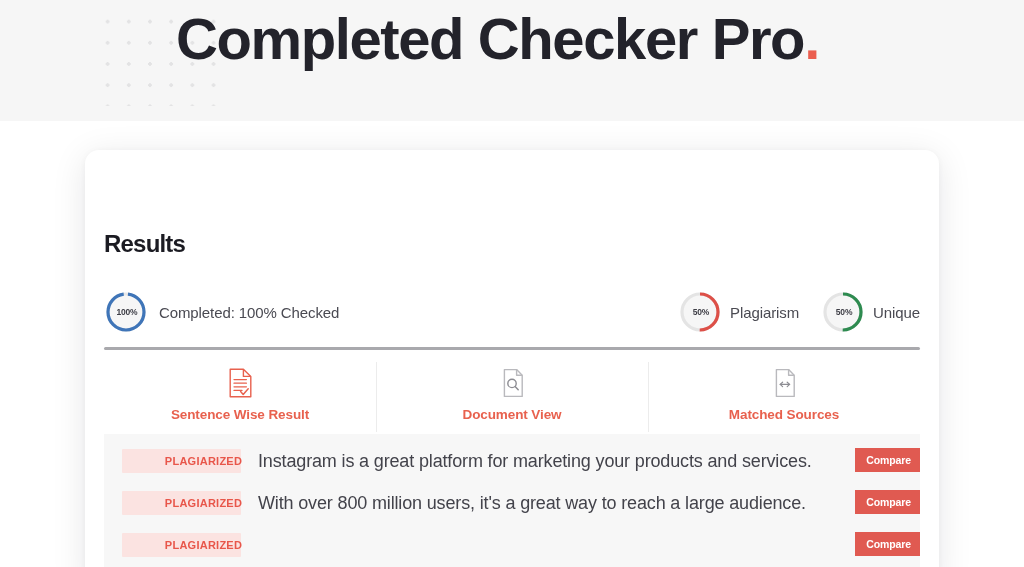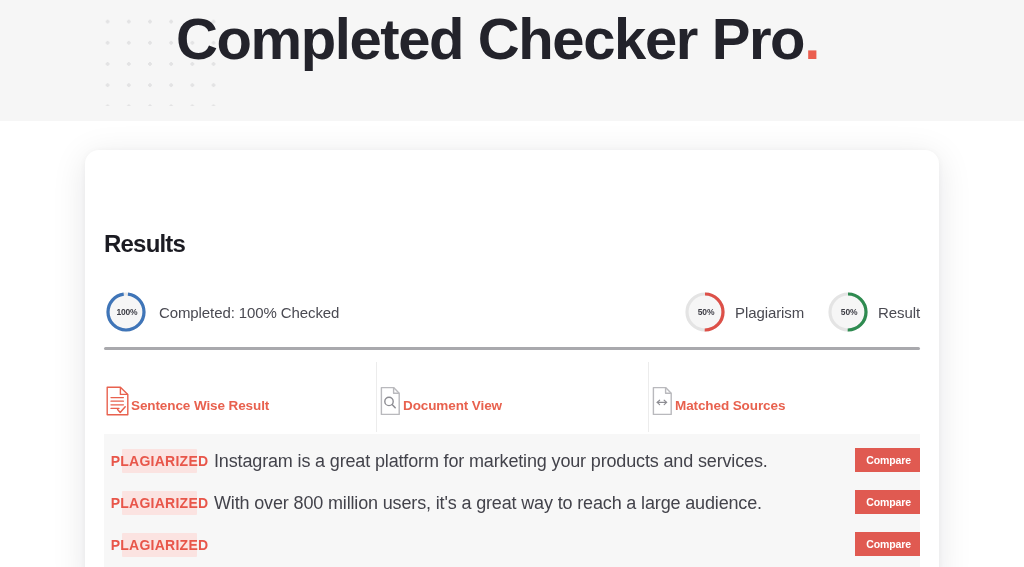--- a/index.html
+++ b/index.html
@@ -154,21 +154,21 @@
     left: 19px;
     top: 210px;
     width: 816px;
     height: 74px;
     display: flex;
   }
   .tab {
     flex: 1 1 0;
     position: relative;
     display: flex;
-    flex-direction: row;
+    flex-direction: column;
     align-items: center;
     justify-content: flex-start;
     padding-top: 8px;
     cursor: pointer;
   }
   .tab + .tab::before {
     content: "";
     position: absolute;
     left: 0;
     top: 2px;
@@ -208,27 +208,28 @@
     padding-left: 18px;
   }
   .result-row.r0 { margin-top: 6px; }
   .result-row + .result-row { margin-top: 0px; }
   .badge {
     flex: 0 0 auto;
     width: 75px;
     height: 24px;
     background: #fbe3e1;
     color: #e8564a;
-    font-size: 14px;
+    font-size: 11px;
     font-weight: 700;
     letter-spacing: 0.25px;
     display: flex;
     align-items: center;
     justify-content: center;
     border-radius: 1px;
+    padding-left: 44px;
   }
   .sentence {
     margin-left: 17px;
     font-size: 18px;
     color: #43434b;
     letter-spacing: -0.15px;
     white-space: nowrap;
     overflow: hidden;
   }
 
@@ -293,21 +294,21 @@
       </div>
       <div class="meter-caption">Plagiarism</div>
 
       <div class="meter">
         <svg viewBox="0 0 44 44" aria-hidden="true">
           <circle cx="22" cy="22" r="18" fill="#f6f6f6" stroke="#e4e4e4" stroke-width="3.2"></circle>
           <circle cx="22" cy="22" r="18" fill="none" stroke="#2e8b50" stroke-width="3.2" stroke-dasharray="56.5 56.5" stroke-dashoffset="0" stroke-linecap="butt"></circle>
         </svg>
         <div class="meter-label">50%</div>
       </div>
-      <div class="meter-caption last">Result</div>
+      <div class="meter-caption last">Unique</div>
 
     </div>
   </div>
 
   <div class="divider"></div>
 
   <div class="tabs">
 
     <div class="tab">
       <svg class="tab-icon" viewBox="0 0 27 30">

